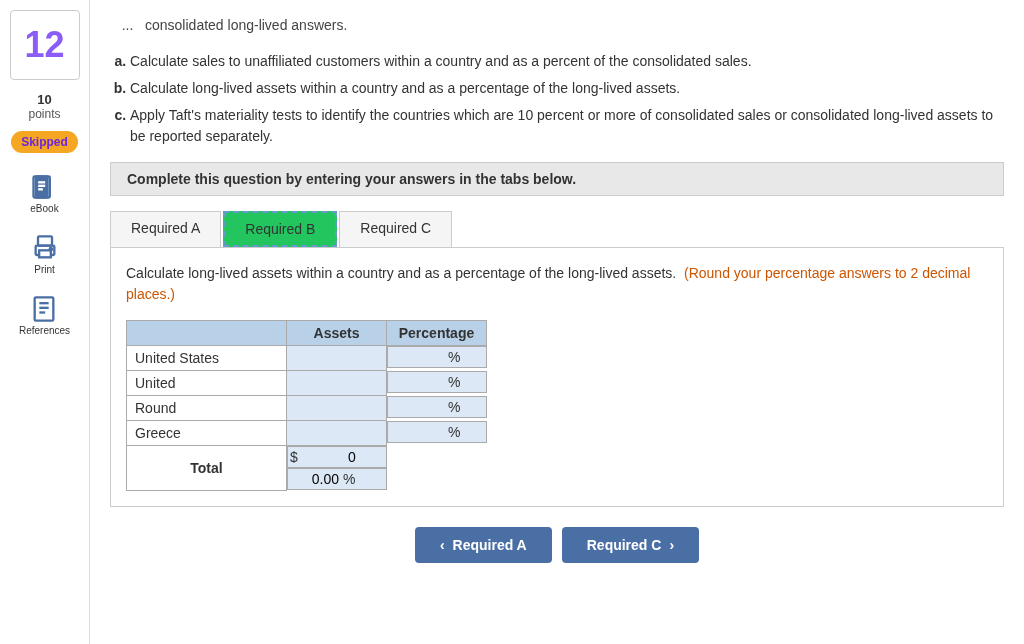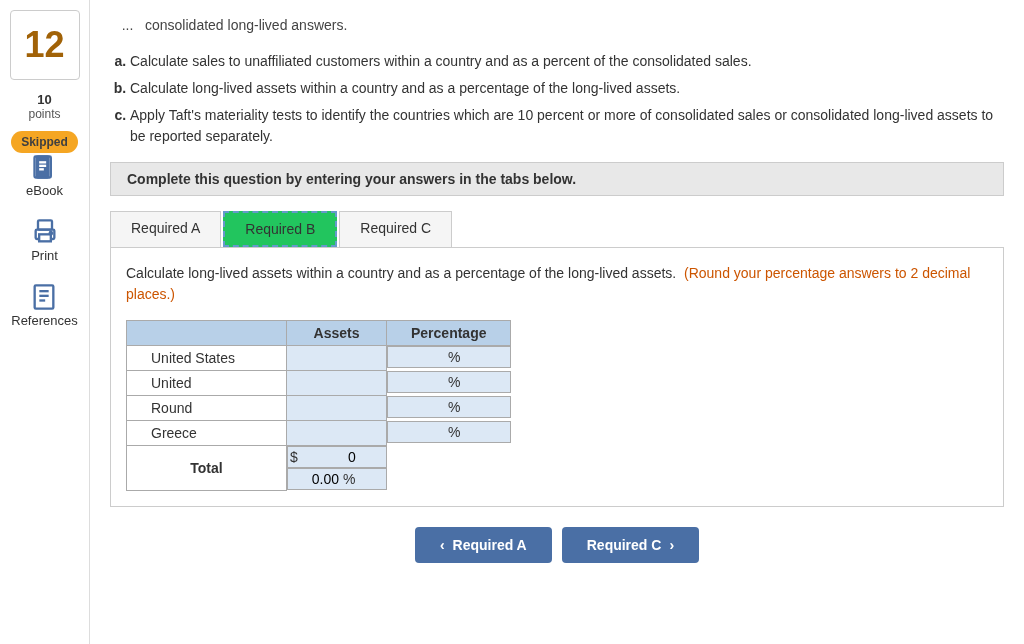--- a/index.html
+++ b/index.html
@@ -6,37 +6,37 @@
     body { font-family: Arial, sans-serif; font-size: 14px; background: #fff; color: #333; }
 
     .main-container { display: flex; width: 1024px; min-height: 644px; }
 
     
     .sidebar { width: 90px; border-right: 1px solid #ddd; padding: 10px 0; display: flex; flex-direction: column; align-items: center; }
 
     .question-number-box {
       width: 70px; height: 70px; border: 1px solid #ccc; border-radius: 4px;
       display: flex; align-items: center; justify-content: center;
-      font-size: 36px; font-weight: bold; color: #a16207; margin-bottom: 12px;
+      font-size: 36px; font-weight: bold; color: #8b5cf6; margin-bottom: 12px;
     }
 
     .points-label { font-size: 13px; font-weight: bold; color: #333; text-align: center; }
     .points-sub { font-size: 12px; color: #555; text-align: center; margin-bottom: 10px; }
 
     .skipped-badge {
-      background: #f5a623; color: #404040; font-size: 12px; font-weight: bold;
-      padding: 4px 10px; border-radius: 12px; 
+      background: #f5a623; color: #6d28d9; font-size: 12px; font-weight: bold;
+      padding: 4px 10px; border-radius: 12px; margin-bottom: 20px;
     }
 
     .sidebar-icon-item {
       display: flex; flex-direction: column; align-items: center;
       margin-bottom: 20px; cursor: pointer; color: #4a6fa5;
     }
     .sidebar-icon-item svg { width: 28px; height: 28px; }
-    .sidebar-icon-label { font-size: 13px; color: #333; margin-top: 2px; }
+    .sidebar-icon-label { font-size: 10px; color: #333; margin-top: 2px; }
 
     
     .content { flex: 1; padding: 15px 20px; overflow-y: auto; }
 
     .question-header { display: flex; align-items: flex-start; margin-bottom: 15px; }
     .question-text { font-size: 14px; color: #444; line-height: 1.5; }
 
     .sub-questions { margin: 10px 0 15px 0; padding-left: 10px; }
     .sub-questions li { margin-bottom: 6px; line-height: 1.5; font-size: 14px; }
     .sub-questions li::marker { font-weight: bold; }
@@ -61,21 +61,21 @@
       background: #fff;
     }
 
     .tab-instruction {
       font-size: 14px; color: #333; margin-bottom: 15px; line-height: 1.5;
     }
     .highlight-text { color: #cc5500; }
 
     
     .data-table { border-collapse: collapse; font-size: 14px; }
-    .data-table th, .data-table td { border: 1px solid #aaa; padding: 4px 24px; }
+    .data-table th, .data-table td { border: 1px solid #aaa; padding: 4px 8px; }
     .data-table th { background: #b8d0e8; font-weight: bold; text-align: center; }
     .data-table td.country-name { background: #fff; }
     .data-table td.total-label { text-align: center; background: #fff; font-weight: bold; }
 
     .input-cell {
       background: #dce8f5; border: none; width: 70px; padding: 2px 4px;
       text-align: right; font-size: 14px; outline: none;
     }
     .input-cell-pct {
       background: #dce8f5; border: none; width: 60px; padding: 2px 4px;

